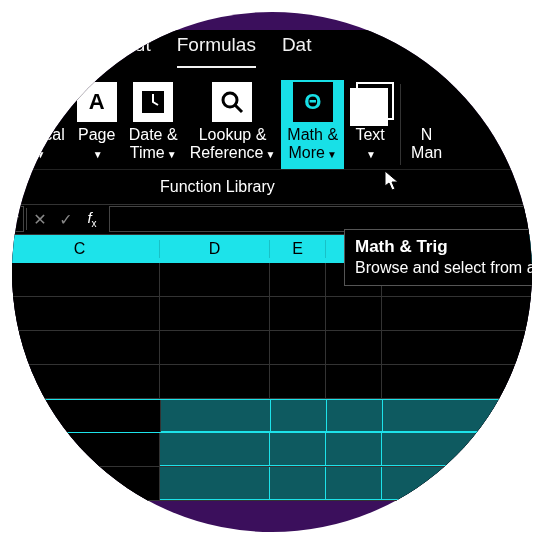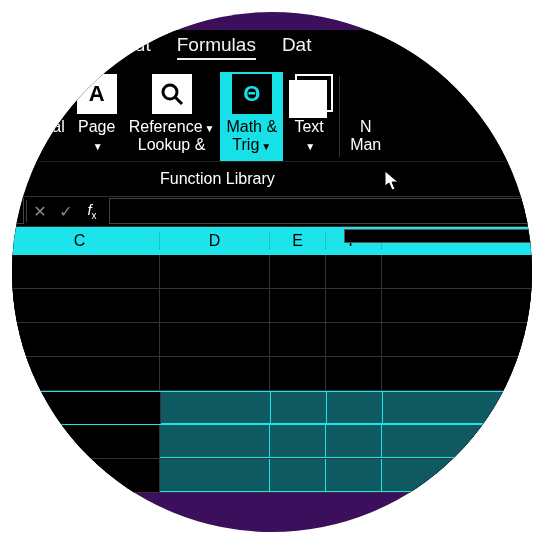--- a/index.html
+++ b/index.html
@@ -17,21 +17,21 @@
   }
   .app {
     position: absolute; top: 30px; left: 0; width: 560px;
     background: #000;
   }
   .tabs {
     display: flex; gap: 26px; padding: 4px 0 8px 10px;
     color: #fff; font-size: 19px;
   }
   .tab { opacity: 0.95; }
-  .tab.active { border-bottom: 2px solid #fff; padding-bottom: 2px; font-weight: 500; }
+  .tab.active { border-bottom: 2px solid #fff; padding-bottom: 10px; font-weight: 500; }
   .ribbon {
     display: flex; padding: 4px 0 0 8px; gap: 0;
     border-bottom: 1px solid #222;
   }
   .grp {
     display: flex; flex-direction: column; align-items: center;
     padding: 2px 6px 6px 6px; cursor: pointer;
     color: #fff; font-size: 16px; line-height: 1.15;
     text-align: center;
   }
@@ -112,32 +112,42 @@
         <div class="lbl"><span>Logical</span></div>
         <div class="lbl"><span class="dd">▼</span></div>
       </div>
       <div class="grp">
         <div class="iconbox">A</div>
         <div class="lbl"><span>Page</span></div>
         <div class="lbl"><span class="dd">▼</span></div>
       </div>
       <div class="grp">
         <div class="iconbox">
+          <svg width="28" height="28" viewBox="0 0 28 28">
+              <rect x="3" y="3" width="22" height="22" fill="#000"></rect>
+              <path d="M14 6 v8 l5 3" stroke="#fff" stroke-width="2" fill="none"></path>
+            </svg>
+        </div>
+        <div class="lbl"><span>Date &amp;</span></div>
+        <div class="lbl"><span>Time</span><span class="dd">▼</span></div>
+      </div>
+      <div class="grp">
+        <div class="iconbox">
           <svg width="26" height="26" viewBox="0 0 26 26">
               <circle cx="11" cy="11" r="7" stroke="#000" stroke-width="3" fill="none"></circle>
               <line x1="16" y1="16" x2="23" y2="23" stroke="#000" stroke-width="3"></line>
             </svg>
         </div>
+        <div class="lbl"><span>Lookup &amp;</span></div>
         <div class="lbl"><span>Reference</span><span class="dd">▼</span></div>
-        <div class="lbl"><span>Lookup &amp;</span></div>
       </div>
       <div class="grp hl">
         <div class="iconbox theta">Θ</div>
         <div class="lbl"><span>Math &amp;</span></div>
-        <div class="lbl"><span>Trig</span><span class="dd">▼</span></div>
+        <div class="lbl"><span>More</span><span class="dd">▼</span></div>
       </div>
       <div class="grp">
         <div class="stack-icon"></div>
         <div class="lbl"><span>Text</span></div>
         <div class="lbl"><span class="dd">▼</span></div>
       </div>
       <div class="divider"></div>
       <div class="grp">
         <div style="width:30px;height:40px;margin-bottom:4px"></div>
         <div class="lbl"><span>N</span></div>
@@ -214,18 +224,20 @@
           <div class="cell hl2" style="width:110px"></div>
           <div class="cell hl2" style="width:56px"></div>
           <div class="cell hl2" style="width:56px"></div>
           <div class="cell hl2" style="flex:1;border-right:1px solid #1de3ea"></div>
       </div>
     </div>
 
   </div>
 
   <div class="tooltip">
+    <div class="tt-title">Math &amp; Trig</div>
+    <div>Browse and select from a</div>
   </div>
 
   <svg class="cursor" viewBox="0 0 16 22">
     <path d="M1 1 L1 16 L5 13 L8 20 L11 19 L8 12 L14 12 Z" fill="#fff" stroke="#000" stroke-width="1"></path>
   </svg>
 </div>
 
 </body></html>

